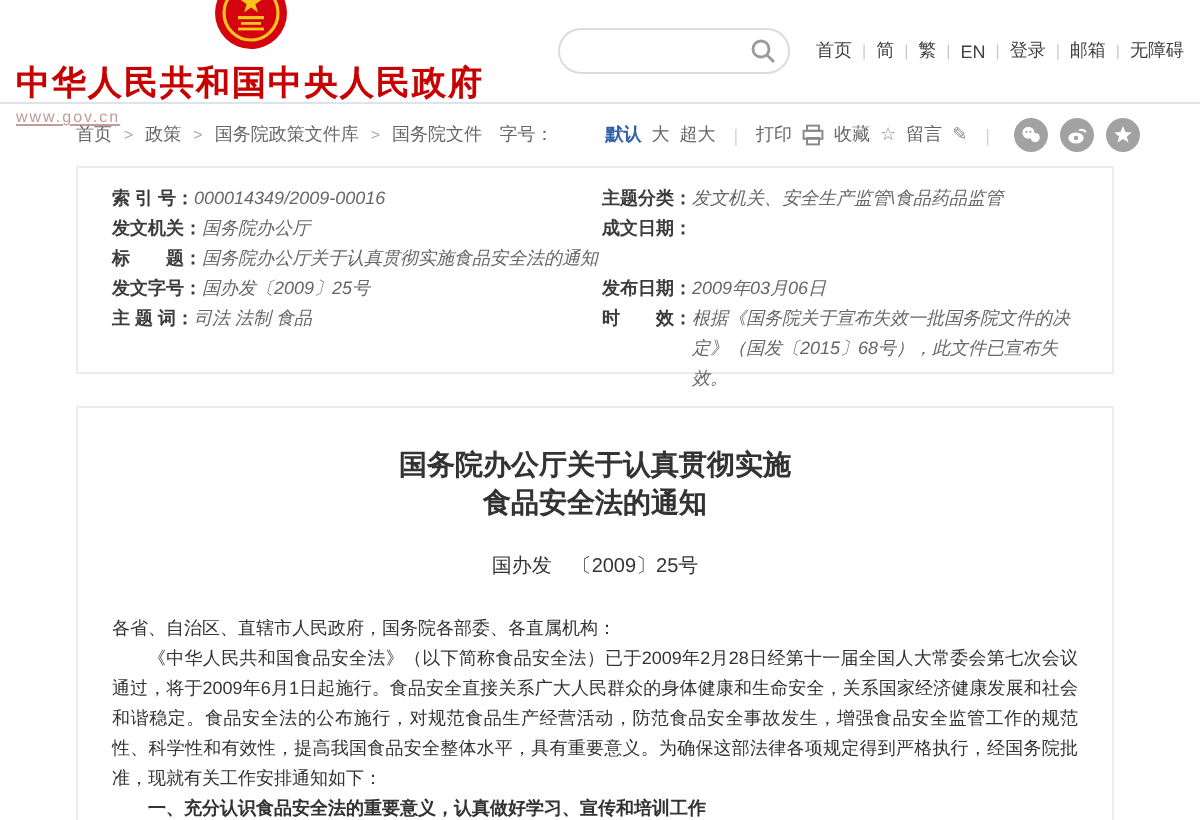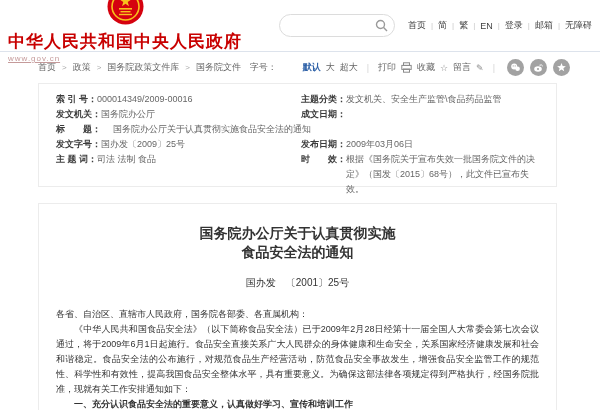--- a/index.html
+++ b/index.html
@@ -47,23 +47,23 @@
     display:flex; align-items:center; justify-content:center; cursor:pointer;
   }
 
   
   .meta-box {
     position:absolute; left:38px; top:83px; width:519px; height:104px;
     border:1px solid #ececec; background:#fff; padding:8px 12px 0 17px;
   }
   .meta-grid { display:grid; grid-template-columns:245px 1fr; font-size:9px; line-height:15px; }
   .meta-item { display:flex; align-items:flex-start; }
-  .span2 { grid-column:1 / span 2;gap:12px; }
+  .span2 { grid-column:1 / span 2; }
   .ml { font-weight:bold; color:#3c3c3c; white-space:pre; flex:none; }
-  .mv { color:#666; flex:1; }
+  .mv { color:#666; flex:1;font-style:italic; }
 
   
   .doc-box {
     position:absolute; left:38px; top:203px; width:519px; height:250px;
     border:1px solid #ececec; background:#fff; padding:20px 17px 0 17px;
   }
   .doc-title {
     text-align:center; font-family:"Liberation Serif","DejaVu Serif",serif;
     font-size:14px; font-weight:bold; color:#333; line-height:19px;
   }
@@ -208,21 +208,21 @@
         <span class="mv">根据《国务院关于宣布失效一批国务院文件的决定》（国发〔2015〕68号），此文件已宣布失效。</span>
       </div>
     </div>
   </section>
 
   <section class="doc-box">
     <h1 class="doc-title">
       <span>国务院办公厅关于认真贯彻实施</span><br>
       <span>食品安全法的通知</span>
     </h1>
-    <div class="doc-number">国办发　〔2001〕25号</div>
+    <div class="doc-number">国办发　〔2009〕25号</div>
     <div class="doc-body">
       <p>各省、自治区、直辖市人民政府，国务院各部委、各直属机构：</p>
       <p class="indent">《中华人民共和国食品安全法》（以下简称食品安全法）已于2009年2月28日经第十一届全国人大常委会第七次会议通过，将于2009年6月1日起施行。食品安全直接关系广大人民群众的身体健康和生命安全，关系国家经济健康发展和社会和谐稳定。食品安全法的公布施行，对规范食品生产经营活动，防范食品安全事故发生，增强食品安全监管工作的规范性、科学性和有效性，提高我国食品安全整体水平，具有重要意义。为确保这部法律各项规定得到严格执行，经国务院批准，现就有关工作安排通知如下：</p>
       <p class="doc-heading">一、充分认识食品安全法的重要意义，认真做好学习、宣传和培训工作</p>
 
     </div>
   </section>
 
 </div>
 

